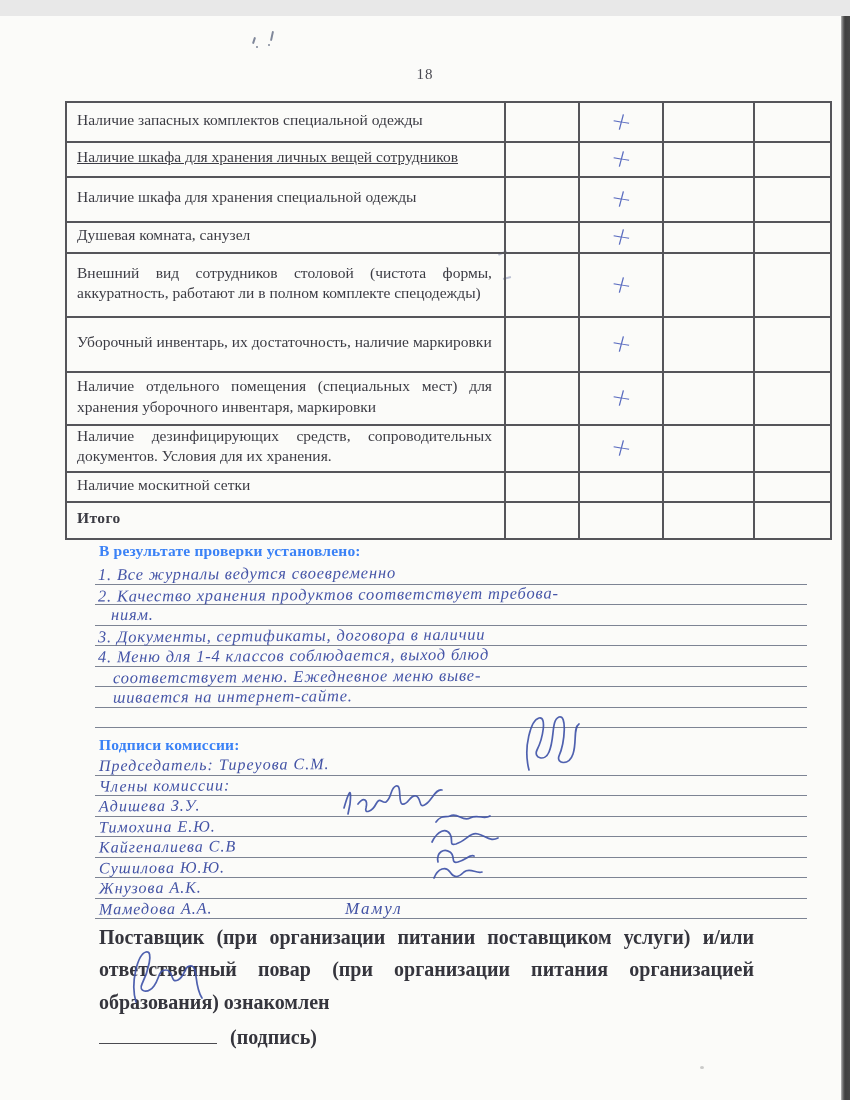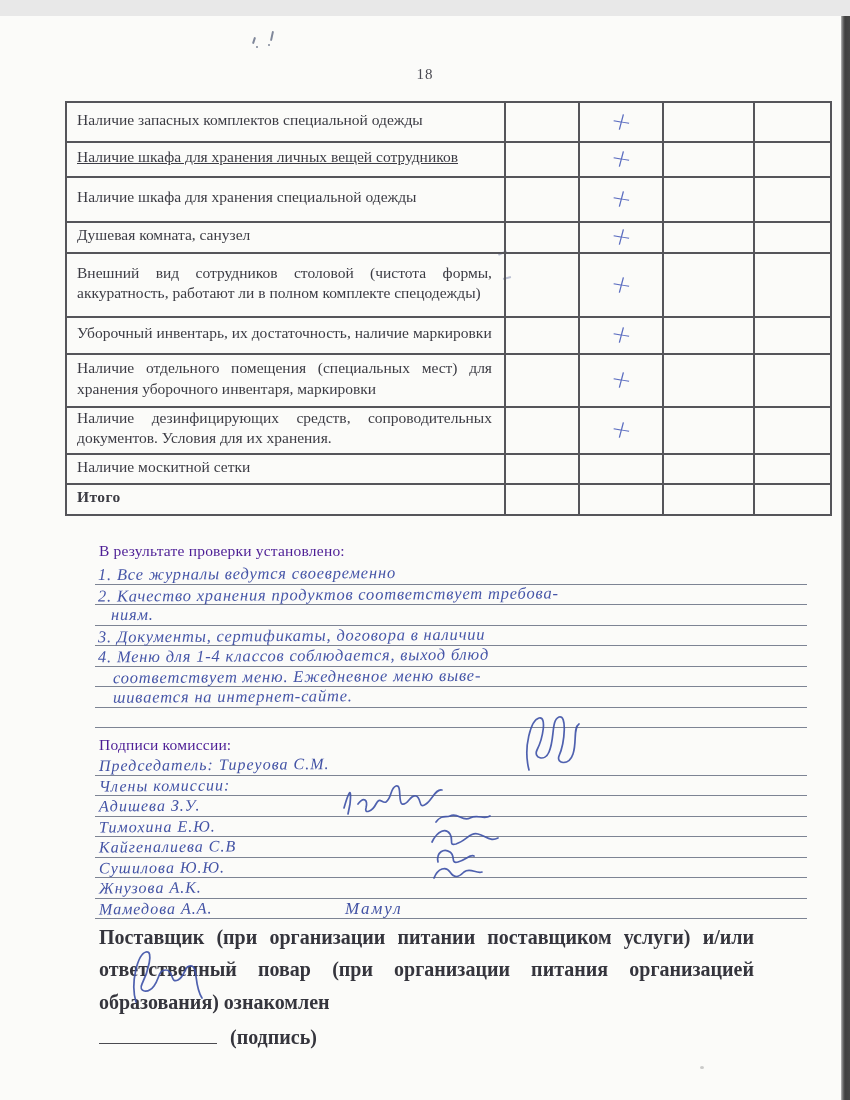--- a/index.html
+++ b/index.html
@@ -37,33 +37,33 @@
     border-collapse:collapse; table-layout:fixed;
   }
   table.checklist td{
     border:2px solid #55555a; vertical-align:middle;
     font-size:15.5px; line-height:1.32; color:#3c3c44;
   }
   td.c1{width:415px; padding:0 12px 4px 10px; text-align:justify; text-align-last:left;}
   td.c2{width:70px;} td.c3{width:80px; text-align:center;}
   td.c4{width:87px;} td.c5{width:73px;}
   tr.r1{height:40px;} tr.r2{height:35px;text-decoration:underline;} tr.r3{height:45px;} tr.r4{height:31px;}
-  tr.r5{height:64px;} tr.r6{height:37px;} tr.r7{height:53px;} tr.r8{height:44px;}
-  tr.r9{height:30px;} tr.r10{height:31px;}
+  tr.r5{height:64px;} tr.r6{height:55px;} tr.r7{height:53px;} tr.r8{height:44px;}
+  tr.r9{height:30px;} tr.r10{height:37px;}
   tr.r10 td.c1{font-weight:bold; letter-spacing:.4px;}
   .plus{
     display:inline-block; font-family:"DejaVu Sans", sans-serif;
     font-size:25px; font-weight:200; color:#5a6cc0;
     transform:rotate(9deg) skewX(-6deg); line-height:1;
   }
 
   
   .section-heading{
-    position:absolute; left:99px; font-weight:normal; font-size:15.5px;
-    color:#4c1d95; letter-spacing:.2px;
+    position:absolute; left:99px; font-weight:bold; font-size:15.5px;
+    color:#3b82f6; letter-spacing:.2px;
   }
   .hw-block{position:absolute; left:95px; width:712px;}
   .hw-line{
     position:relative; height:19.5px; line-height:19.5px;
     border-bottom:1.2px solid #7d8494;
     white-space:nowrap; overflow:visible;
   }
   .hw-text{
     font-family:"Liberation Serif", serif; font-style:italic;
     font-size:16.5px; color:#4656a8; letter-spacing:.8px;

